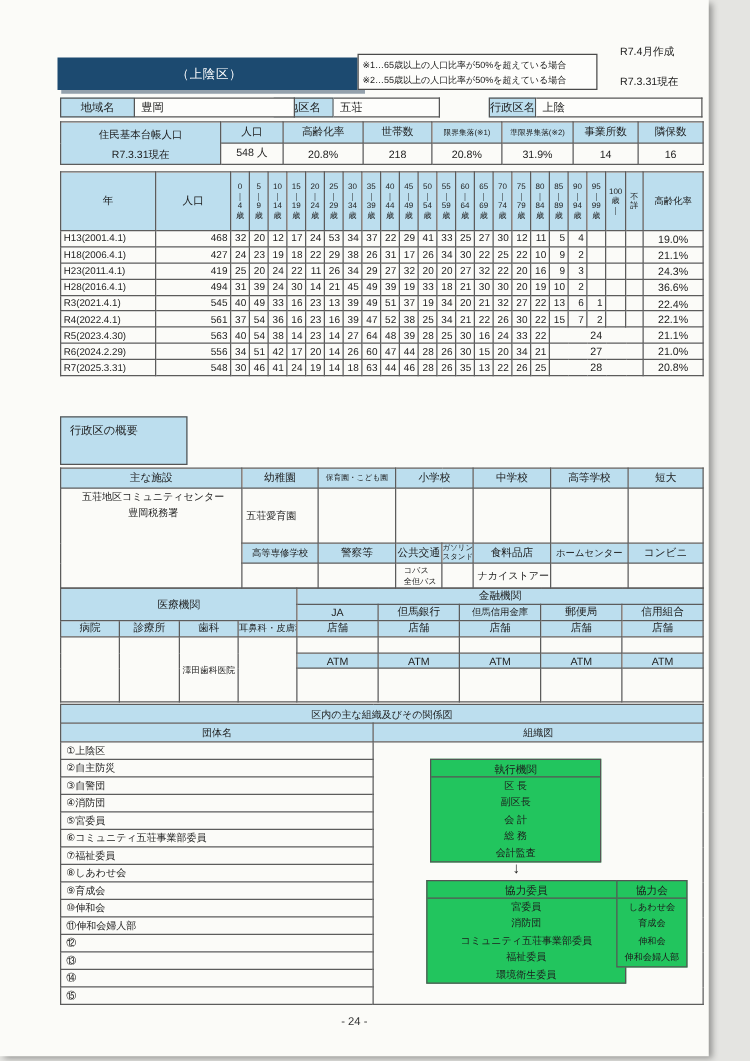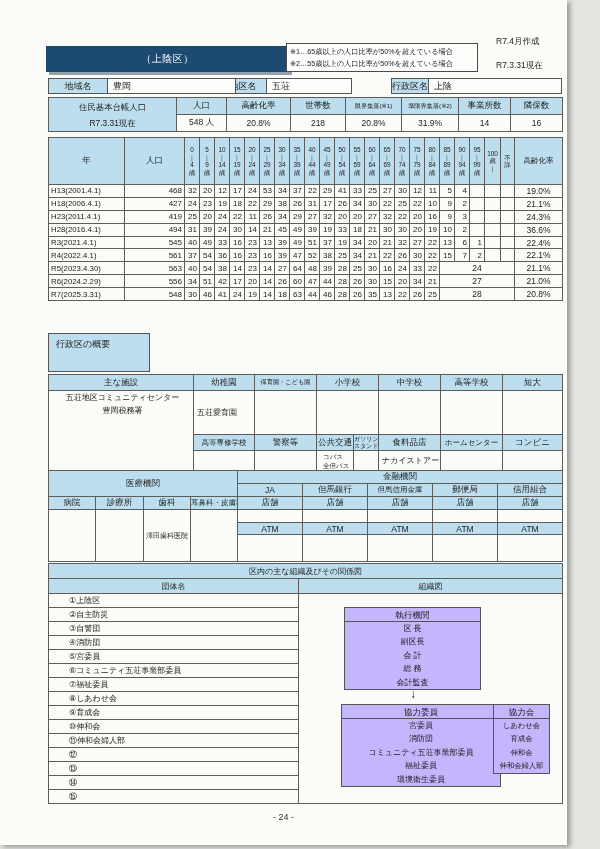--- a/index.html
+++ b/index.html
@@ -29,24 +29,24 @@
 #age-table td{height:12.9px}
 #summary-table th,#summary-table td{height:17px}
 #summary-table .lbl2 div{font-size:8.4px;line-height:16px;text-align:center}
 .tab-box{left:48px;top:333px;width:102px;height:39px;background:#bcdeee;border:1px solid #555;font-size:9px;padding:4px 0 0 7px}
 .topcell{vertical-align:top;text-align:center}
 .topcell div{font-size:8px;line-height:13px;padding-left:3px}
 #fac-table .v1{text-align:left;padding-left:3px;font-size:8px;vertical-align:middle}
 #mf-table th,#mf-table td{height:12px}
 .dentist{font-size:7px;text-align:center;vertical-align:middle;white-space:normal}
 #org-table td,#org-table th{font-size:8px}
-.org-row-td{height:13px;text-align:left;padding-left:20px}
+.org-row-td{height:13px;text-align:left;padding-left:4px}
 #org-chart-cell{vertical-align:top}
 .chart-wrap{position:relative;width:100%;height:209px}
-.obox{position:absolute;border:1px solid #555;background:#c4b5fd}
+.obox{position:absolute;border:1px solid #555;background:#22c55e}
 .obox-title{height:14px;line-height:14px;border-bottom:1px solid #555;font-size:8.5px;text-align:center}
 .obox-item{height:13.4px;line-height:13.4px;font-size:8px;text-align:center;overflow:hidden}
 .exec{left:45px;top:13px;width:137px}
 .coop{left:42px;top:110px;width:160px}
 .assoc{left:194px;top:110px;width:57px}
 .assoc .obox-item{font-size:7.3px}
 .oarrow{position:absolute;left:100px;top:92px;width:28px;text-align:center;font-size:12px;line-height:16px}
 .footer{left:0;top:812px;width:567px;text-align:center;font-size:9px;color:#333}
 </style>
 </head>

